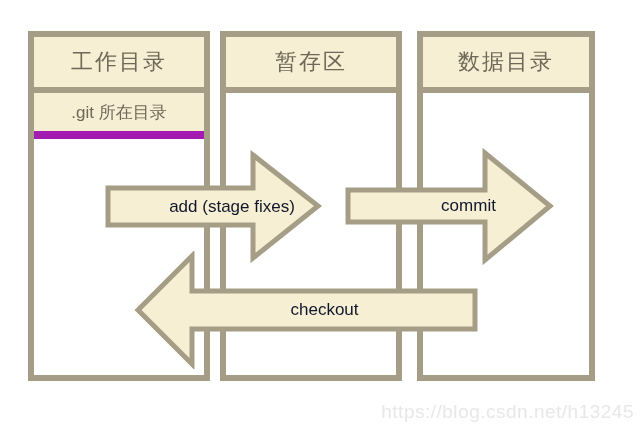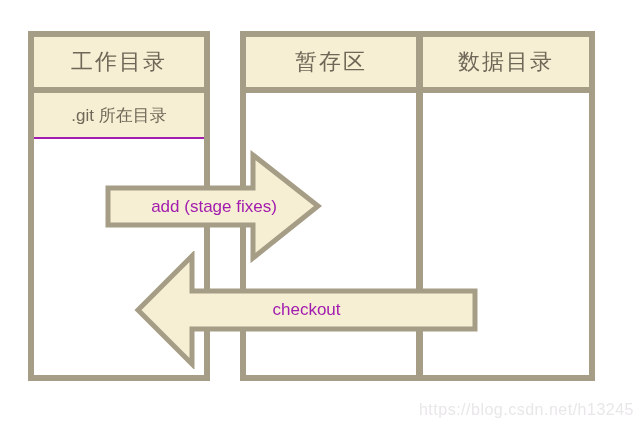--- a/index.html
+++ b/index.html
@@ -28,81 +28,87 @@
     align-items: center;
     justify-content: center;
     font-size: 22px;
     letter-spacing: 2px;
     color: #6f6858;
   }
   .col-sub {
     box-sizing: border-box;
     height: 46px;
     background: #f7efd3;
-    border-bottom: 2px solid #a21caf;
+    border-bottom: 8px solid #a21caf;
     display: flex;
     align-items: center;
     justify-content: center;
     font-size: 17px;
     color: #6f6858;
   }
   .arrow {
     position: absolute;
   }
   .arrow svg { display: block; }
   .arrow polygon {
     fill: #f7efd3;
     stroke: #a69d86;
     stroke-width: 5;
     stroke-linejoin: miter;
   }
   .arrow-label {
     position: absolute;
-    left: 0;
+    left: 18px;
     width: 100%;
     text-align: center;
     font-size: 17px;
-    color: #a21caf;
+    color: #0f172a;
     line-height: 22px;
     height: 22px;
   }
   .watermark {
     position: absolute;
     right: 6px;
     top: 401px;
-    font-size: 16px;
+    font-size: 19px;
     color: #e9e7e9;
     letter-spacing: 0.5px;
   }
 </style>
 </head>
 <body>
 
 <div class="canvas">
 
   <div class="col" style="left:28px; width:182px;">
     <div class="col-title">工作目录</div>
     <div class="col-sub">.git 所在目录</div>
   </div>
 
-  <div class="col" style="left:240px; width:182px;">
+  <div class="col" style="left:220px; width:182px;">
     <div class="col-title">暂存区</div>
   </div>
 
   <div class="col" style="left:417px; width:178px;">
     <div class="col-title">数据目录</div>
   </div>
 
   <div class="arrow" style="left:103px; top:150px; width:222px; height:114px;">
     <svg width="222" height="114" viewBox="0 0 222 114">
       <polygon points="5,38 150,38 150,5 215,56 150,108 150,75 5,75"></polygon>
     </svg>
     <span class="arrow-label" style="top:46px;">add (stage fixes)</span>
   </div>
 
+  <div class="arrow" style="left:343px; top:148px; width:215px; height:118px;">
+    <svg width="215" height="118" viewBox="0 0 215 118">
+      <polygon points="5,42 142,42 142,5 207,58 142,112 142,74 5,74"></polygon>
+    </svg>
+    <span class="arrow-label" style="top:47px;">commit</span>
+  </div>
 
   <div class="arrow" style="left:133px; top:251px; width:347px; height:118px;">
     <svg width="347" height="118" viewBox="0 0 347 118">
       <polygon points="5,59 59,5 59,40 342,40 342,78 59,78 59,113"></polygon>
     </svg>
     <span class="arrow-label" style="top:48px;">checkout</span>
   </div>
 
   <div class="watermark">https://blog.csdn.net/h13245</div>
 

